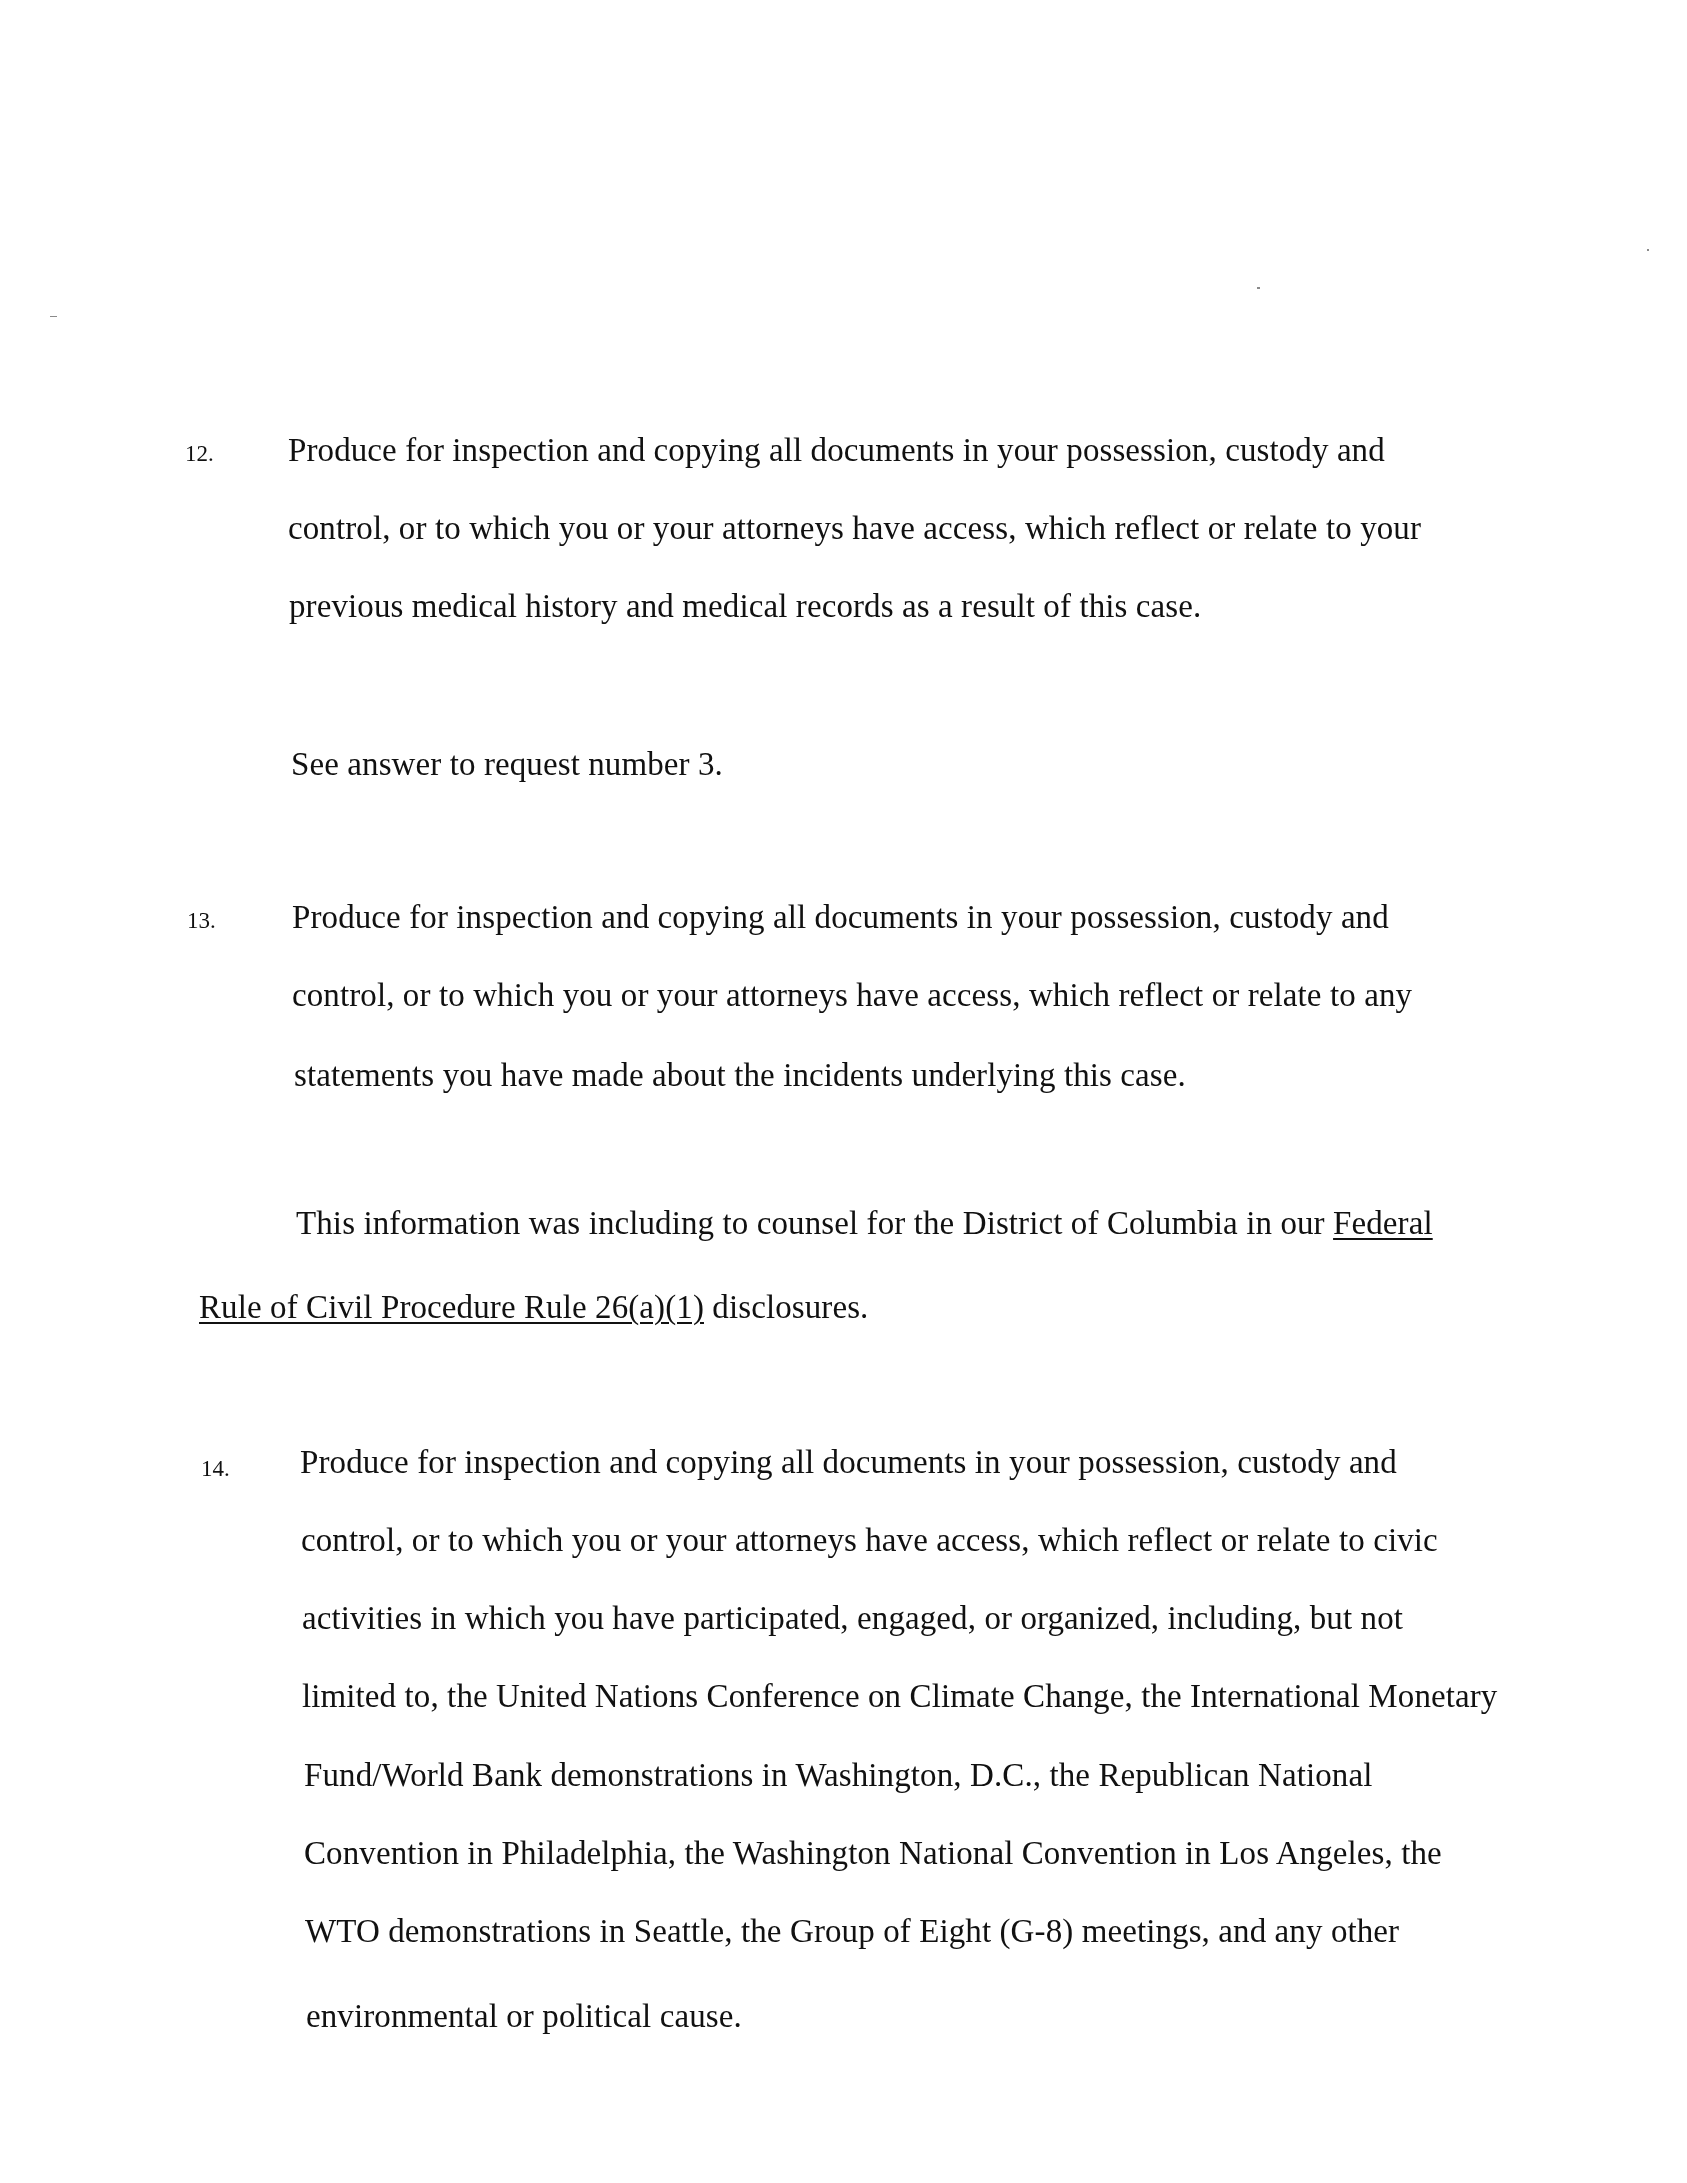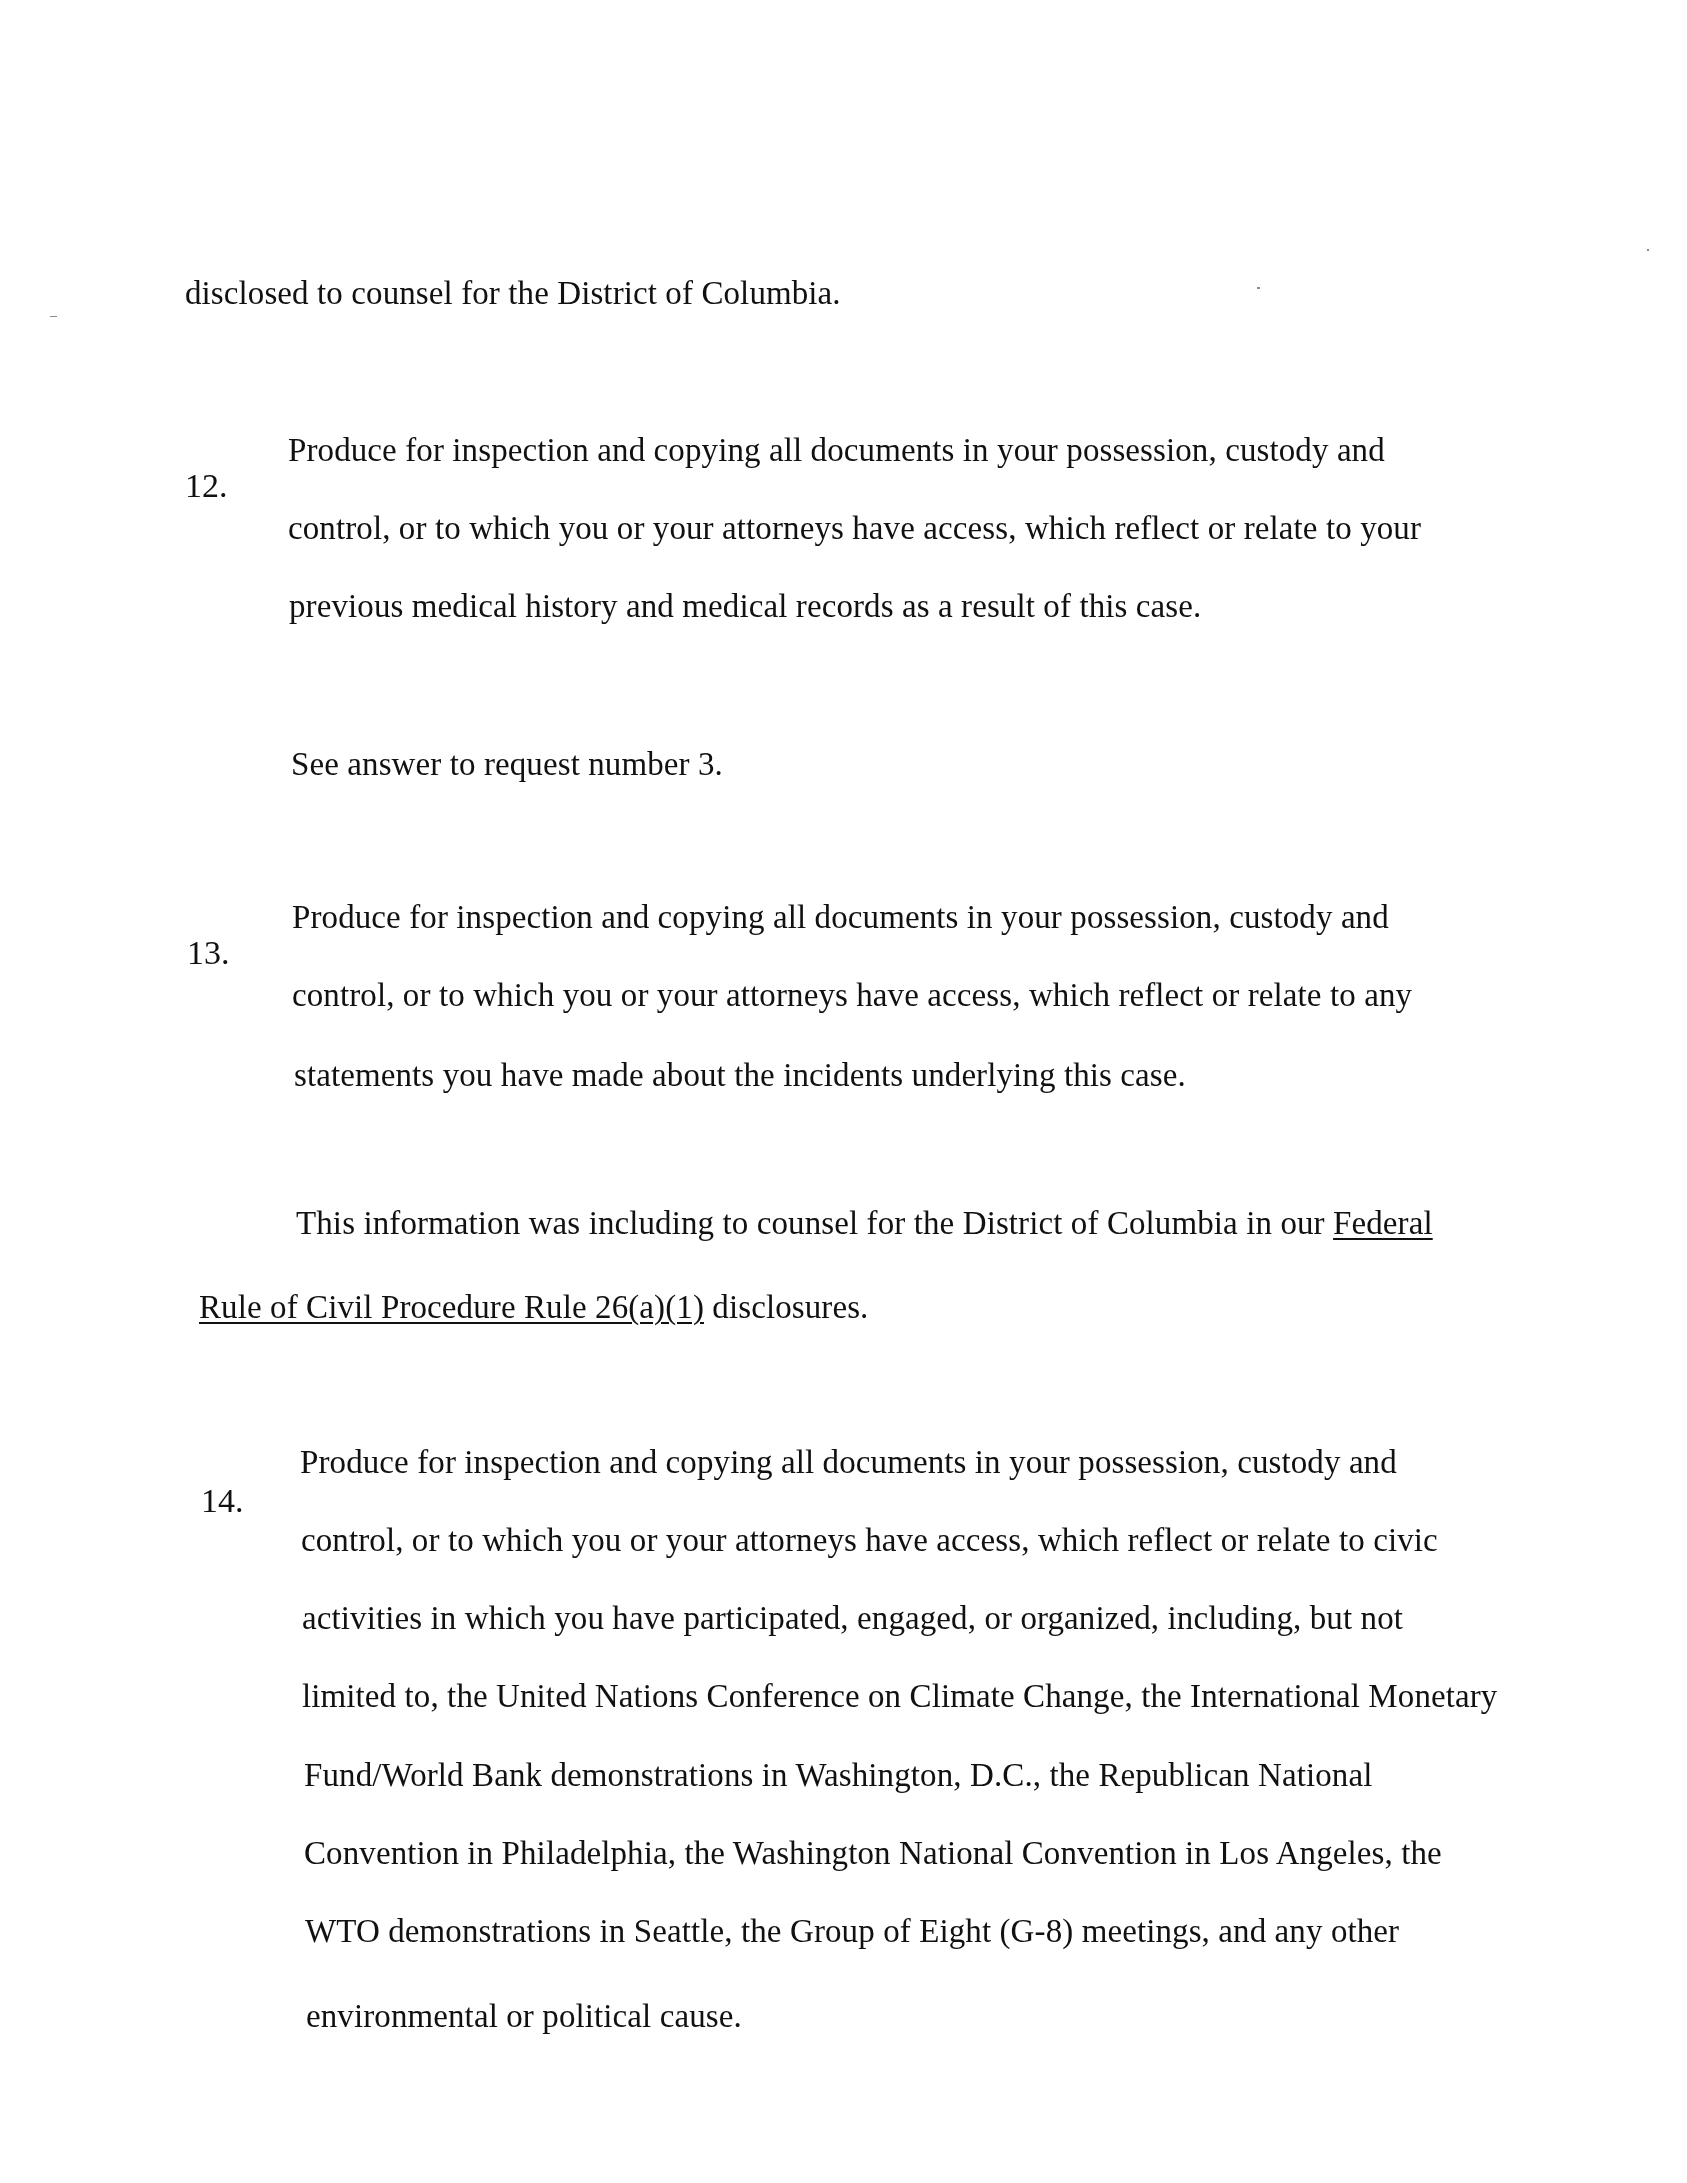--- a/index.html
+++ b/index.html
@@ -22,44 +22,42 @@
     }
     .line {
       position: absolute;
       font-size: 33px;
       line-height: 40px;
       white-space: nowrap;
       letter-spacing: 0.1px;
     }
     .num {
       position: absolute;
-      font-size: 34px;
+      font-size: 23px;
       line-height: 40px;
-      margin-top: 32px;
     }
     .ul {
       text-decoration: underline;
       text-decoration-thickness: 2px;
       text-underline-offset: 4px;
     }
     .speck {
       position: absolute;
       background: #8a8a8a;
     }
   </style>
 </head>
 <body>
 
 <div class="page">
 
   <div class="speck" style="left:50px;top:316px;width:6.6px;height:1.3px;"></div>
   <div class="speck" style="left:1257px;top:287px;width:2.6px;height:2px;"></div>
   <div class="speck" style="left:1647px;top:249px;width:2px;height:2px;"></div>
 
-  <div class="line" style="left:185px;top:273px;">disclosed to counsel for the District of Columbia.</div>
 
   <div>
     <div class="num" style="left:185px;top:434px;">12.</div>
     <div class="line" style="left:288px;top:430px;">Produce for inspection and copying all documents in your possession, custody and</div>
     <div class="line" style="left:288px;top:508px;">control, or to which you or your attorneys have access, which reflect or relate to your</div>
     <div class="line" style="left:289px;top:586px;">previous medical history and medical records as a result of this case.</div>
     <div class="line" style="left:291px;top:744px;">See answer to request number 3.</div>
   </div>
 
   <div>

